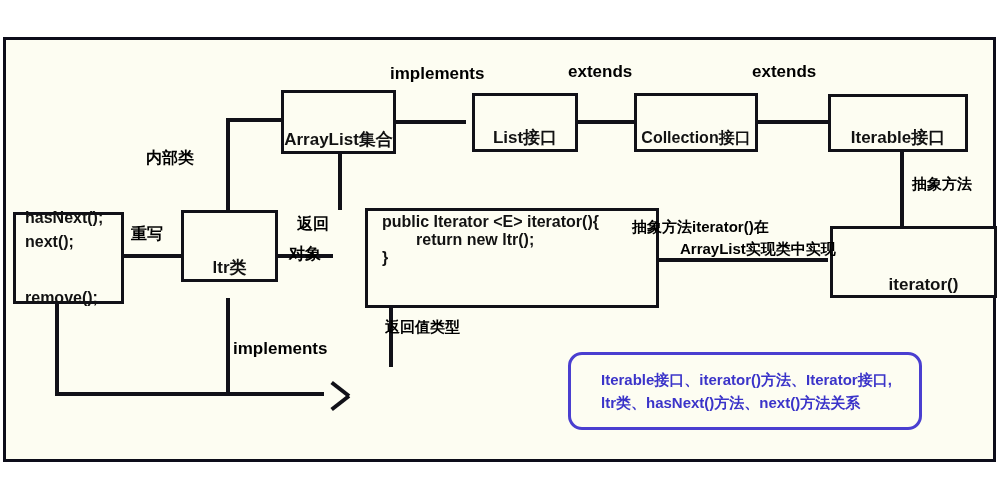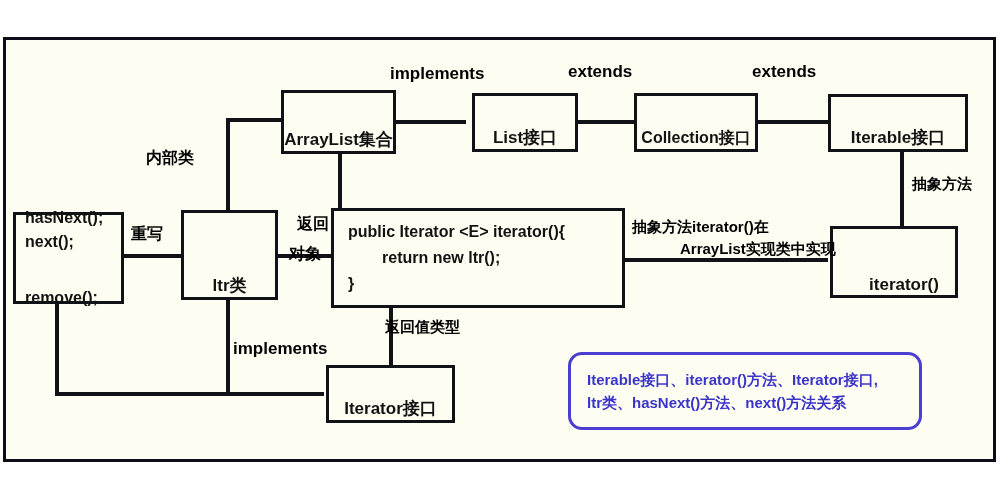--- a/index.html
+++ b/index.html
@@ -58,29 +58,30 @@
   
   .legend{
     position:absolute;
     background:#fdfdf2;
     border:3px solid #4a3fd0;
     border-radius:14px;
     box-sizing:border-box;
     color:#3b34c9;
     font-weight:bold;
     display:flex;flex-direction:column;justify-content:center;
-    padding:0 16px;
+    padding:0 30px;
     z-index:7;
   }
   .legend div{line-height:1.55;white-space:pre;}
 
   
   .code{
-    flex-direction:column;align-items:flex-start;justify-content:space-between;
-    padding:12px 14px;
+    flex-direction:column;align-items:flex-start;justify-content:flex-start;
+    padding:2px 14px;
+    margin-left:34px;
   }
   .code span{display:block;white-space:pre;width:100%;}
   .code .l1{text-align:left;}
   .code .l2{text-align:left;padding-left:34px;}
   .code .l3{text-align:left;}
 </style>
 </head>
 <body>
 
 <div id="stage">
@@ -143,44 +144,41 @@
   </div>
 
   <div class="box" style="left:634px;top:93px;width:124px;height:59px;font-size:16px;">
     <span>Collection接口</span>
   </div>
 
   <div class="box" style="left:828px;top:94px;width:140px;height:58px;font-size:17px;">
     <span>Iterable接口</span>
   </div>
 
-  <div class="box" style="left:181px;top:210px;width:97px;height:90px;font-size:17px;">
+  <div class="box" style="left:181px;top:210px;width:97px;height:72px;font-size:17px;">
     <span>ltr类</span>
   </div>
 
   <div class="box" style="left:13px;top:212px;width:111px;height:92px;font-size:16px;
               flex-direction:column;align-items:flex-start;justify-content:center;padding-left:9px;">
     <span style="line-height:1.5;">hasNext();</span>
     <span style="line-height:1.5;">next();</span>
     <span style="line-height:1.5;margin-top:32px;">remove();</span>
   </div>
 
   <div class="box code" style="left:331px;top:208px;width:294px;height:100px;font-size:16px;">
     <span class="l1">public Iterator &lt;E&gt; iterator(){</span>
     <span class="l2">return new ltr();</span>
     <span class="l3">}</span>
   </div>
 
-  <div class="box" style="left:830px;top:226px;width:128px;height:72px;font-size:17px;padding-left:20px;">
+  <div class="box" style="left:830px;top:226px;width:167px;height:72px;font-size:17px;padding-left:20px;">
     <span>iterator()</span>
   </div>
 
-  <div class="box" style="left:326px;top:365px;width:129px;height:58px;font-size:17px;">
-    <span>Iterator接口</span>
-  </div>
 
   <div class="lbl" style="left:390px;top:63px;font-size:17px;">implements</div>
 
   <div class="lbl" style="left:568px;top:61px;font-size:17px;">extends</div>
 
   <div class="lbl" style="left:752px;top:61px;font-size:17px;">extends</div>
 
   <div class="lbl" style="left:146px;top:148px;font-size:16px;font-family:Liberation Serif, serif;">内部类</div>
 
   <div class="lbl" style="left:131px;top:224px;font-size:16px;">重写</div>

